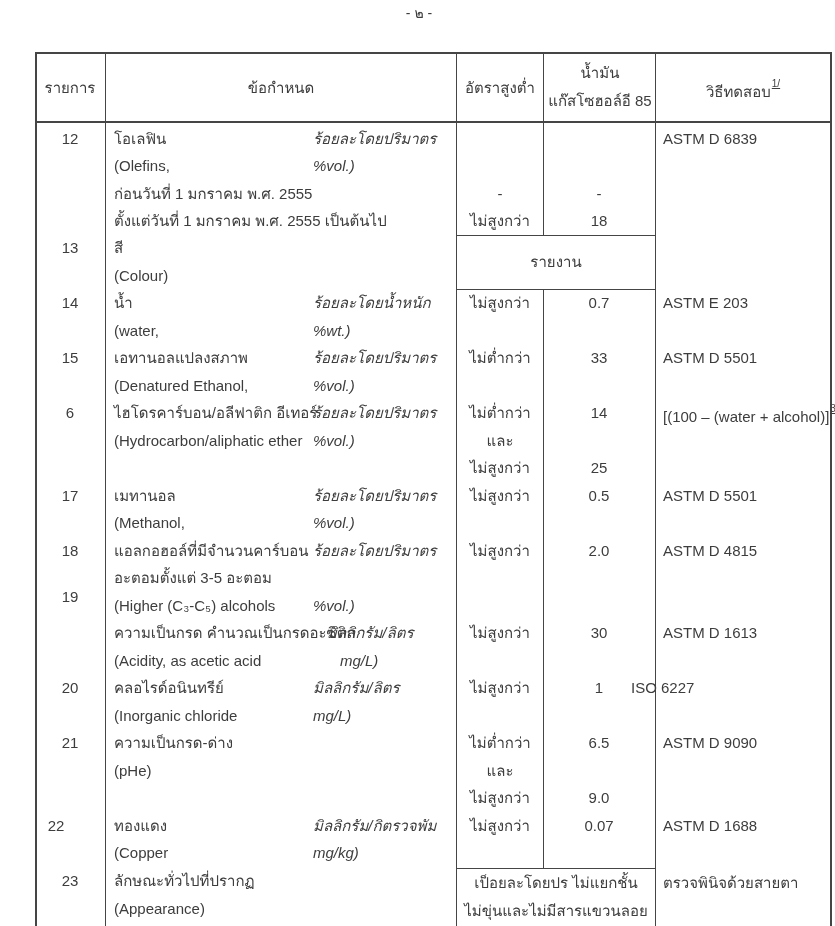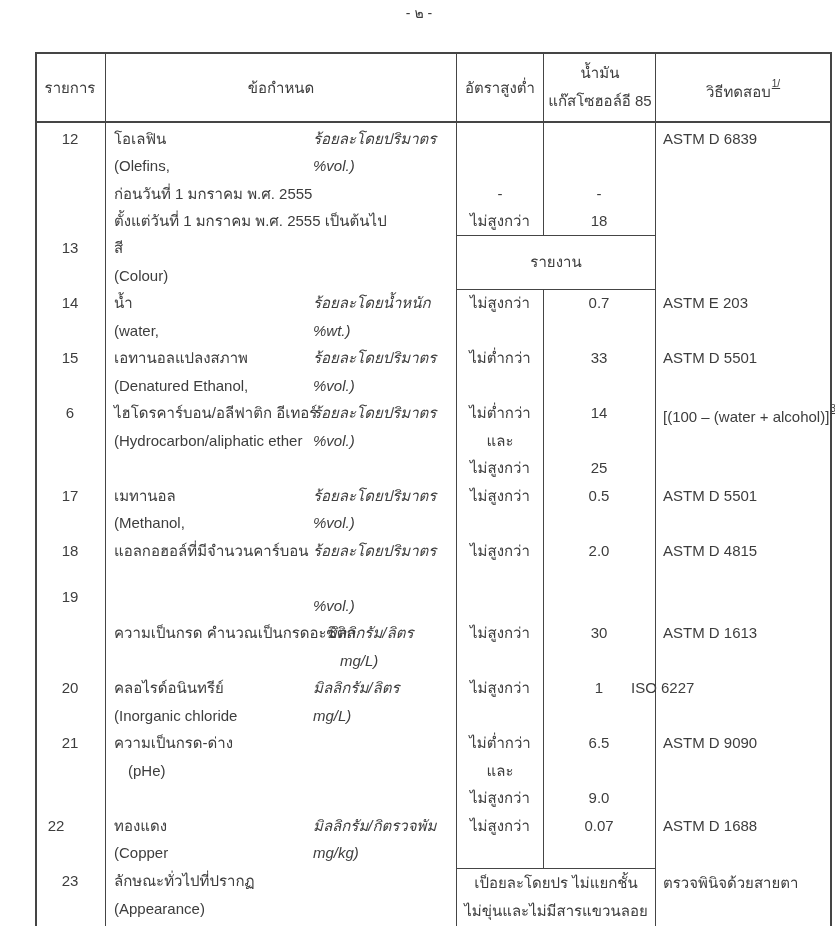--- a/index.html
+++ b/index.html
@@ -96,45 +96,48 @@
   <div class="t" style="left:663px;top:485px">ASTM D 5501</div>
   <div class="t" style="left:114px;top:512px">(Methanol,</div>
   <div class="t i" style="left:313px;top:512px">%vol.)</div>
 
   <div class="t c" style="left:70px;top:540px">18</div>
   <div class="t" style="left:114px;top:540px">แอลกอฮอล์ที่มีจำนวนคาร์บอน</div>
   <div class="t i" style="left:313px;top:540px">ร้อยละโดยปริมาตร</div>
   <div class="t c" style="left:500px;top:540px">ไม่สูงกว่า</div>
   <div class="t c" style="left:599px;top:540px">2.0</div>
   <div class="t" style="left:663px;top:540px">ASTM D 4815</div>
+  <div class="t" style="left:114px;top:567px">อะตอมตั้งแต่ 3-5 อะตอม</div>
+  <div class="t" style="left:114px;top:595px">(Higher (C₃-C₅) alcohols</div>
   <div class="t i" style="left:313px;top:595px">%vol.)</div>
 
   <div class="t c" style="left:70px;top:586px">19</div>
   <div class="t" style="left:114px;top:622px">ความเป็นกรด คำนวณเป็นกรดอะซิติก</div>
   <div class="t i" style="left:327px;top:622px">มิลลิกรัม/ลิตร</div>
   <div class="t c" style="left:500px;top:622px">ไม่สูงกว่า</div>
   <div class="t c" style="left:599px;top:622px">30</div>
   <div class="t" style="left:663px;top:622px">ASTM D 1613</div>
+  <div class="t" style="left:114px;top:650px">(Acidity, as acetic acid</div>
   <div class="t i" style="left:340px;top:650px">mg/L)</div>
 
   <div class="t c" style="left:70px;top:677px">20</div>
   <div class="t" style="left:114px;top:677px">คลอไรด์อนินทรีย์</div>
   <div class="t i" style="left:313px;top:677px">มิลลิกรัม/ลิตร</div>
   <div class="t c" style="left:500px;top:677px">ไม่สูงกว่า</div>
   <div class="t c" style="left:599px;top:677px">1</div>
   <div class="t" style="left:631px;top:677px">ISO 6227</div>
   <div class="t" style="left:114px;top:705px">(Inorganic chloride</div>
   <div class="t i" style="left:313px;top:705px">mg/L)</div>
 
   <div class="t c" style="left:70px;top:732px">21</div>
   <div class="t" style="left:114px;top:732px">ความเป็นกรด-ด่าง</div>
   <div class="t c" style="left:500px;top:732px">ไม่ต่ำกว่า</div>
   <div class="t c" style="left:599px;top:732px">6.5</div>
   <div class="t" style="left:663px;top:732px">ASTM D 9090</div>
-  <div class="t" style="left:128px;top:760px">(pHe)</div>
+  <div class="t" style="left:114px;top:760px">(pHe)</div>
   <div class="t c" style="left:500px;top:760px">และ</div>
   <div class="t c" style="left:500px;top:787px">ไม่สูงกว่า</div>
   <div class="t c" style="left:599px;top:787px">9.0</div>
 
   <div class="t c" style="left:56px;top:815px">22</div>
   <div class="t" style="left:114px;top:815px">ทองแดง</div>
   <div class="t i" style="left:313px;top:815px">มิลลิกรัม/กิตรวจพัม</div>
   <div class="t c" style="left:500px;top:815px">ไม่สูงกว่า</div>
   <div class="t c" style="left:599px;top:815px">0.07</div>
   <div class="t" style="left:663px;top:815px">ASTM D 1688</div>

